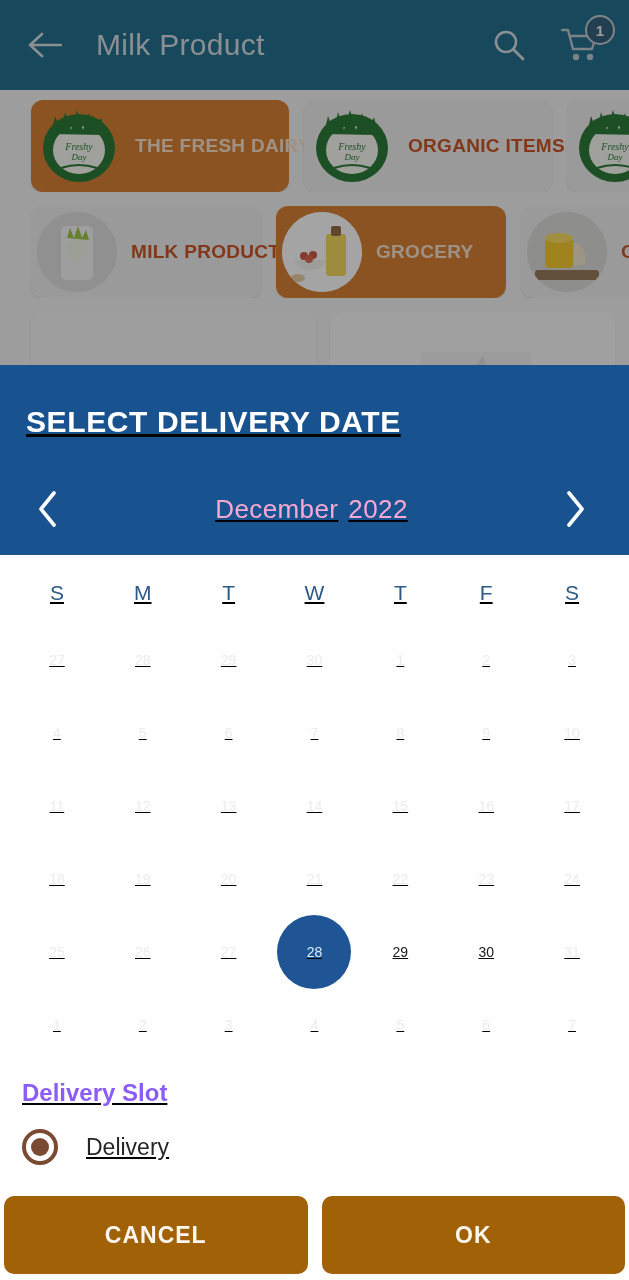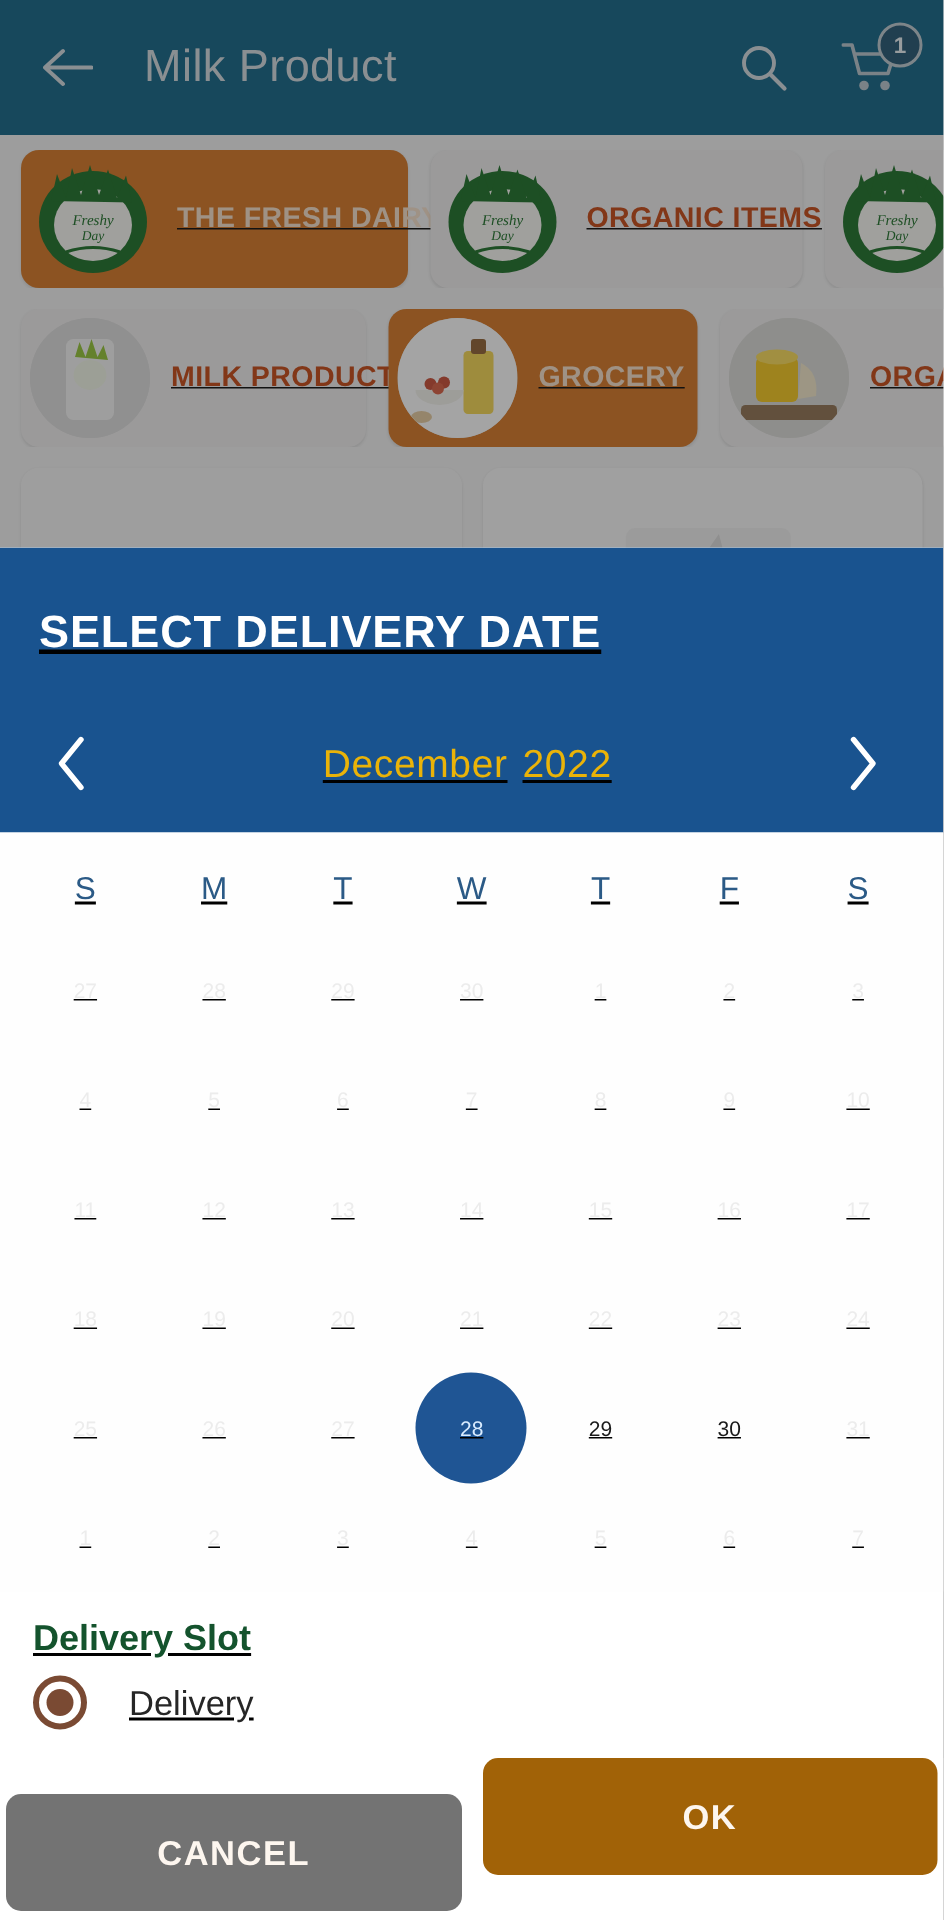--- a/index.html
+++ b/index.html
@@ -61,21 +61,21 @@
     background: #1b4e6b;
     border: 2px solid #b9c6cd;
     color: #e7eef2;
     font-size: 15px;
     font-weight: 700;
     display: flex; align-items: center; justify-content: center;
     box-sizing: border-box;
   }
 
   
-  .chip-area { padding: 10px 0 0 0; text-decoration: underline; }
+  .chip-area { padding: 10px 0 0 17px; }
   .chip-row {
     display: flex;
     gap: 15px;
     padding: 0 14px;
     margin-bottom: 14px;
     overflow: hidden;
   }
   .chip {
     display: flex;
     align-items: center;
@@ -167,21 +167,21 @@
   }
   .month-nav {
     width: 56px; height: 56px;
     display: flex; align-items: center; justify-content: center;
     color: #fff;
     flex: 0 0 auto;
   }
   .month-label {
     flex: 1 1 auto;
     text-align: center;
-    color: #eab308;
+    color: #f9a8d4;
     font-size: 26px;
     font-weight: 400;
     letter-spacing: .4px;
   }
   .month-label .year { margin-left: 10px; }
 
   .cal-body {
     background: #fefefe;
     padding: 0 14px;
   }
@@ -214,22 +214,22 @@
     background: #1f5594;
     color: #d9ecff;
     font-weight: 400;
   }
 
   
   .slot-section { padding: 18px 22px 0 22px; }
   .slot-title {
     font-size: 24px;
     font-weight: 700;
-    color: #14532d;
-    margin-bottom: 10px;
+    color: #8b5cf6;
+    margin-bottom: 22px;
   }
   .slot-row { display: flex; align-items: center; }
   .radio {
     width: 36px; height: 36px;
     border-radius: 50%;
     border: 4px solid #7a4a33;
     box-sizing: border-box;
     display: flex; align-items: center; justify-content: center;
     flex: 0 0 auto;
   }
@@ -259,21 +259,21 @@
     height: 78px;
     border: 0;
     border-radius: 10px;
     font-size: 23px;
     font-weight: 700;
     letter-spacing: 1px;
     color: #fdf6ef;
     font-family: inherit;
     cursor: pointer;
   }
-  .btn-cancel { background: #737373; margin-top: 24px; }
+  .btn-cancel { background: #a16207; }
   .btn-ok { background: #a16207; }
 </style>
 </head>
 <body>
 
 <div id="app-screen">
 
   <div class="appbar">
     <div class="appbar-back">
       <svg width="34" height="30" viewBox="0 0 34 30">
@@ -352,21 +352,21 @@
           <svg width="80" height="80" viewBox="0 0 80 80">
             <rect width="80" height="80" fill="#d9d9d9"></rect>
             <rect x="24" y="14" width="32" height="54" rx="5" fill="#f2f2f2"></rect>
             <path d="M30 26 L33 16 L37 26 L41 14 L45 26 L49 18 L52 28 Z" fill="#8dbf2e"></path>
             <ellipse cx="40" cy="38" rx="11" ry="10" fill="#eef3e4"></ellipse>
           </svg>
         </div>
         <div class="chip-label">MILK PRODUCT</div>
       </div>
 
-      <div class="chip selected" style="width:206px">
+      <div class="chip selected" style="width:230px">
         <div class="chip-thumb">
           <svg width="80" height="80" viewBox="0 0 80 80">
             <rect width="80" height="80" fill="#fbfbfb"></rect>
             <rect x="44" y="22" width="20" height="42" rx="3" fill="#f2d24a"></rect>
             <rect x="49" y="14" width="10" height="10" rx="2" fill="#8a5a2b"></rect>
             <path d="M12 48 a16 10 0 0 0 32 0 Z" fill="#f0efe9"></path>
             <circle cx="22" cy="44" r="4" fill="#c4452d"></circle>
             <circle cx="31" cy="43" r="4" fill="#c4452d"></circle>
             <circle cx="27" cy="47" r="4" fill="#d4573a"></circle>
             <ellipse cx="16" cy="66" rx="7" ry="4" fill="#e2c79a"></ellipse>

